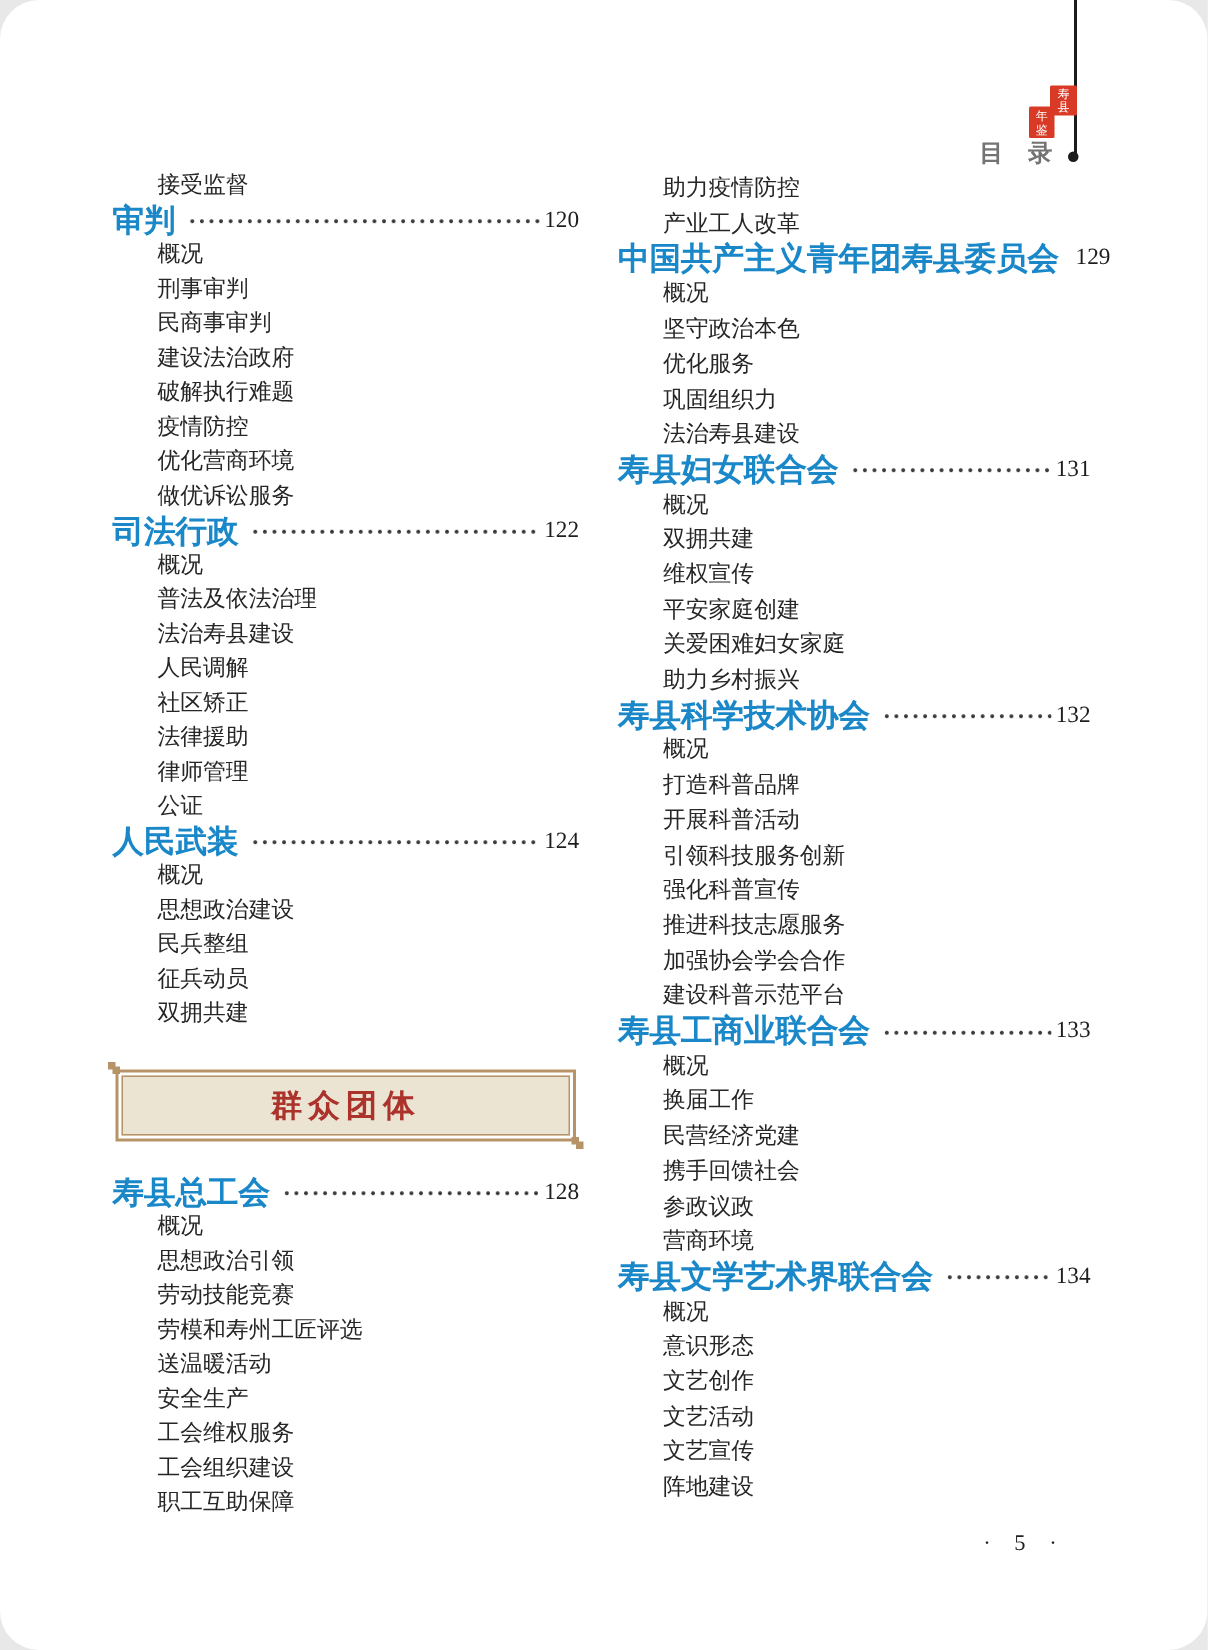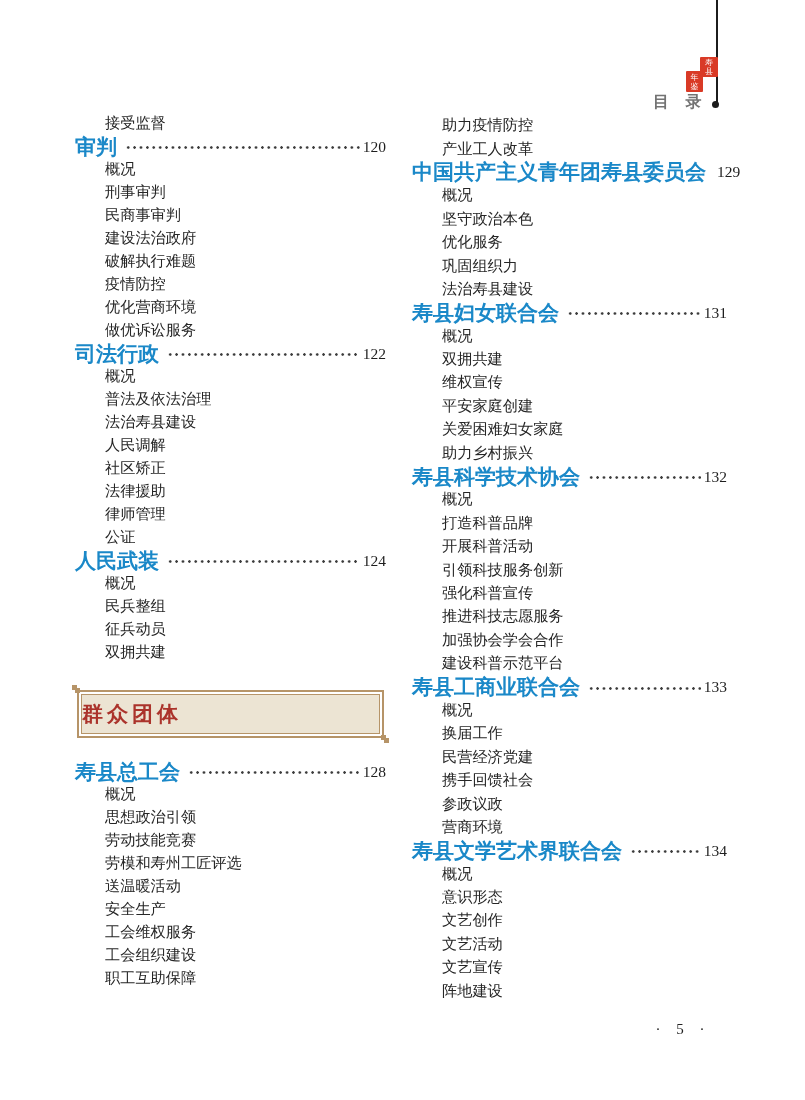--- a/index.html
+++ b/index.html
@@ -3,20 +3,21 @@
 <meta charset="utf-8">
 <style>
   html,body{margin:0;padding:0;background:#e8e8e8;}
   .page{
     position:relative;
     width:805px;height:1100px;
     background:#ffffff;
     overflow:hidden;
     font-family:"Liberation Serif", serif;
     margin:0 auto;
+    border-radius:26px;
   }
   
   .vline{position:absolute;left:716px;top:0;width:2px;height:104px;background:#1c1c1c;}
   .vdot{position:absolute;left:712px;top:101px;width:7px;height:7px;border-radius:50%;background:#1c1c1c;}
   
   .seal-sq{
     position:absolute;background:var(--seal-red,#d93a26);
     display:flex;align-items:center;justify-content:center;
     z-index:2;border-radius:1px;
   }
@@ -64,21 +65,21 @@
     border:2px solid var(--banner-border-tan,#b69468);
     background:#ffffff;
     padding:2px;
     box-sizing:border-box;
     height:48px;
   }
   .banner-inner{
     border:1px solid var(--banner-border-tan,#b69468);
     background:var(--banner-bg-cream,#ece4d3);
     height:100%;box-sizing:border-box;
-    display:flex;align-items:center;
+    display:flex;align-items:center;justify-content:center;
   }
   .banner-inner span{
     color:var(--banner-red,#ab332b);
     font-family:"Liberation Sans", sans-serif;
     font-weight:bold;font-size:21px;letter-spacing:4px;
   }
   .corner{position:absolute;width:5px;height:5px;background:var(--banner-border-tan,#b69468);}
   .corner::after{content:'';position:absolute;width:5px;height:5px;background:inherit;}
   .corner.tl{top:-7px;left:-7px;}
   .corner.tl::after{left:3px;top:3px;}
@@ -170,20 +171,23 @@
       </div>
       <div class="entry head">
         <span class="head-label">人民武装</span>
         <span class="leader"></span>
         <span class="page-num">124</span>
       </div>
       <div class="entry sub">
         <span>概况</span>
       </div>
       <div class="entry sub">
+        <span>思想政治建设</span>
+      </div>
+      <div class="entry sub">
         <span>民兵整组</span>
       </div>
       <div class="entry sub">
         <span>征兵动员</span>
       </div>
       <div class="entry sub">
         <span>双拥共建</span>
       </div>
       <div class="banner-outer">
         <div class="corner tl"></div>

